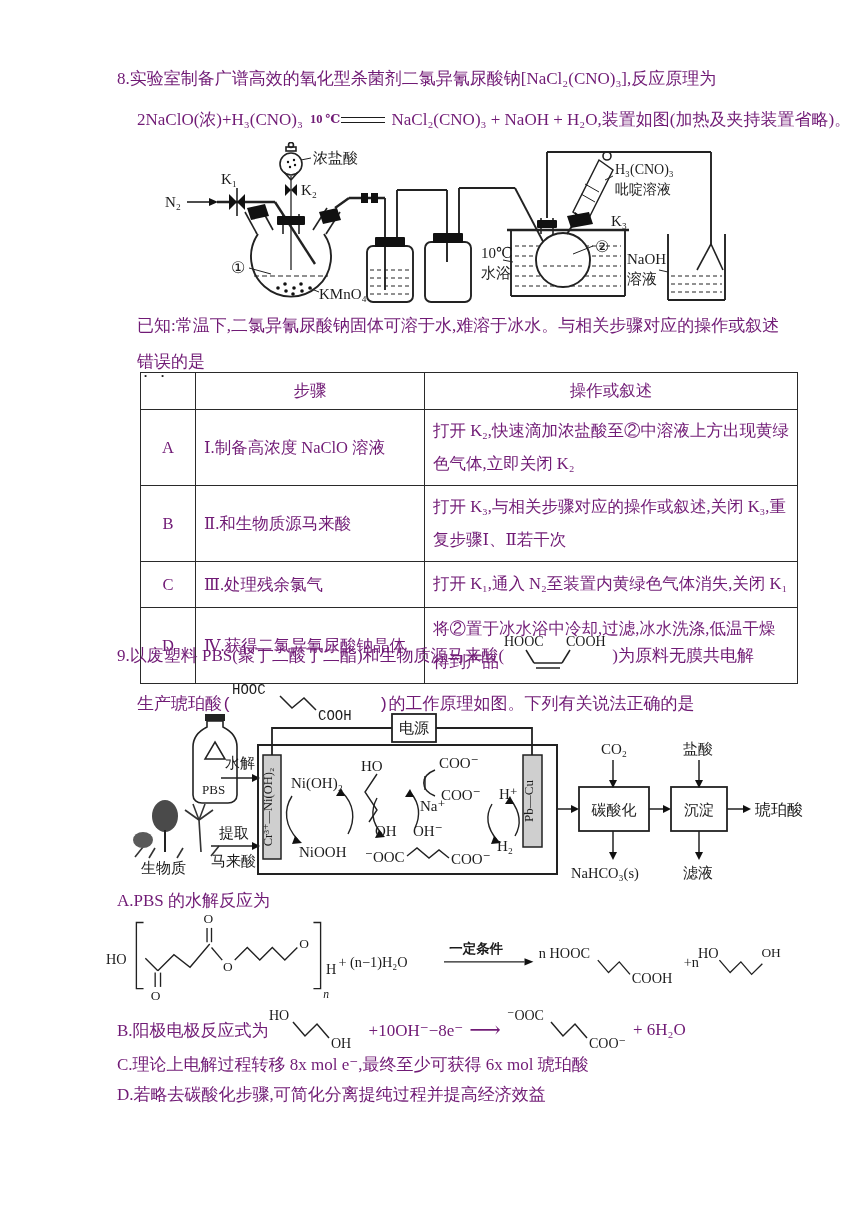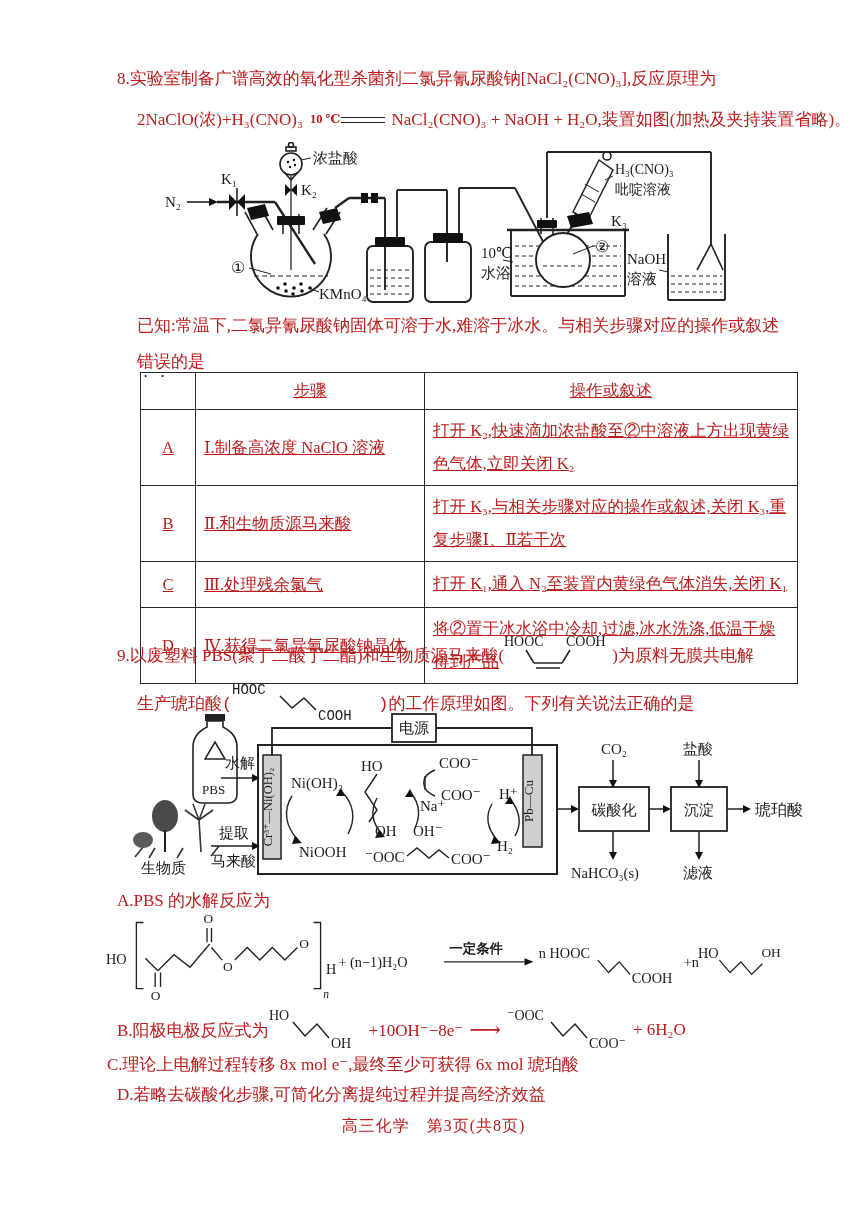--- a/index.html
+++ b/index.html
@@ -1,29 +1,29 @@
 <!DOCTYPE html>
 <html><head>
 <meta charset="utf-8">
 <style>
   html,body{margin:0;padding:0;background:#e8e8e8;}
   .page{position:relative;width:867px;height:1226px;background:#ffffff;margin:0 auto;
-        font-family:"Liberation Serif","DejaVu Serif",serif;color:#b91c1c;overflow:hidden;}
+        font-family:"Liberation Serif","DejaVu Serif",serif;color:#701a75;overflow:hidden;}
   .abs{position:absolute;}
   .txt{font-size:17px;line-height:1.5;}
   svg{font-family:inherit;}
   svg text{fill:#1b1b1b;}
   .eqrow{display:flex;align-items:center;gap:4px;font-size:17px;}
   .cond-stack{display:inline-flex;align-items:center;margin:0 3px;}
   .cond-label{font-size:12.5px;font-weight:bold;line-height:1.1;}
   .dbl-line{width:44px;height:4px;border-top:1.6px solid #1b1b1b;border-bottom:1.6px solid #1b1b1b;margin-top:1px;}
   .emph{-webkit-text-emphasis:filled dot #1b1b1b;text-emphasis:filled dot #1b1b1b;
         -webkit-text-emphasis-position:under;text-emphasis-position:under right;}
   table.qtable{border-collapse:collapse;font-size:16.5px;}
-  table.qtable th,table.qtable td{border:1.6px solid #2a2a2a;padding:2px 8px;font-weight:normal;text-decoration:underline;}
+  table.qtable th,table.qtable td{border:1.6px solid #2a2a2a;padding:2px 8px;font-weight:normal;}
   table.qtable th{text-align:center;height:32px;}
   td.optcol{width:38px;text-align:center;}
   td.stepcol{width:212px;}
   td.opcol{width:356px;line-height:1.95;}
   .inline-row{display:flex;align-items:center;font-size:17px;}
   .inline-row .svgwrap{display:inline-flex;align-items:center;}
   .footer{font-size:16px;letter-spacing:1px;}
 </style>
 </head>
 <body>
@@ -396,18 +396,17 @@
     <span class="svgwrap">
       <svg width="126" height="52" viewBox="0 0 126 52">
         <polyline points="44,18 56,32 68,20 80,34" fill="none" stroke="#222" stroke-width="1.5"></polyline>
         <text x="0" y="16" font-size="14">⁻OOC</text>
         <text x="82" y="44" font-size="14">COO⁻</text>
       </svg>
     </span>
     <span>+ 6H₂O</span>
   </div>
 
-  <div class="abs txt" style="left:107px;top:1052px;width:700px;">C.理论上电解过程转移 8x mol e⁻,最终至少可获得 6x mol 琥珀酸</div>
+  <div class="abs txt" style="left:117px;top:1052px;width:700px;">C.理论上电解过程转移 8x mol e⁻,最终至少可获得 6x mol 琥珀酸</div>
   <div class="abs txt" style="left:117px;top:1082px;width:700px;">D.若略去碳酸化步骤,可简化分离提纯过程并提高经济效益</div>
 
-  <div class="abs footer" style="left:0;top:1116px;width:867px;text-align:center;">高三化学　第3页(共8页)</div>
 
 </div>
 
 </body></html>

